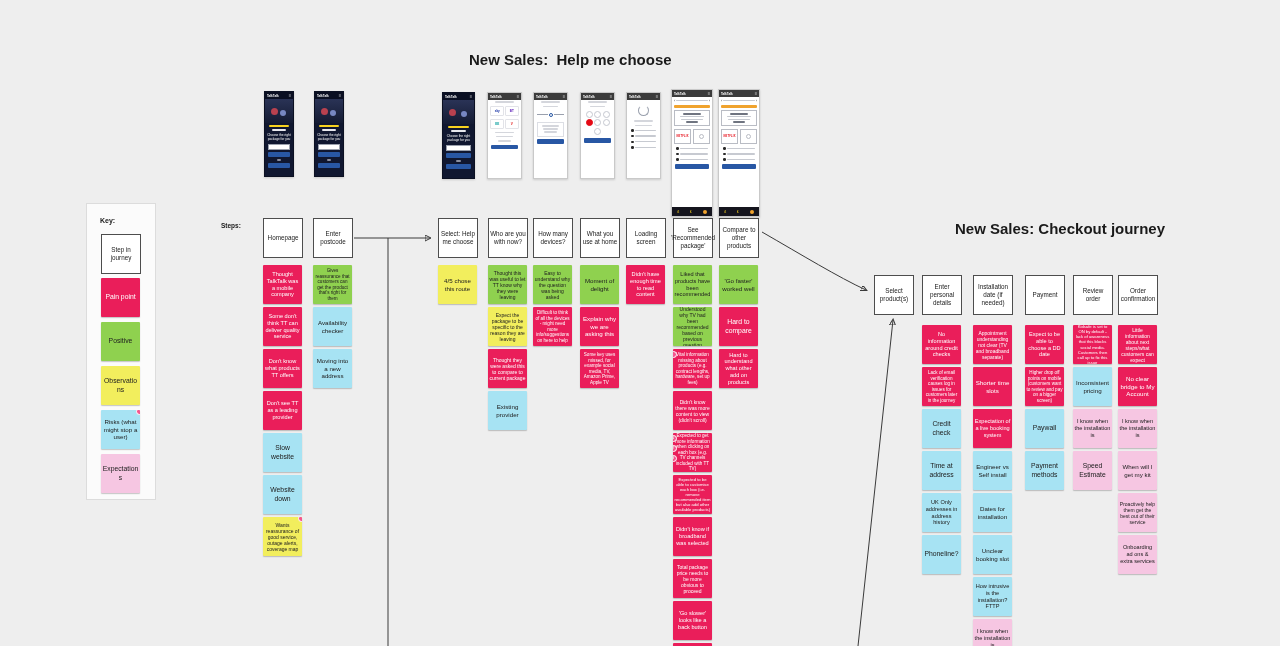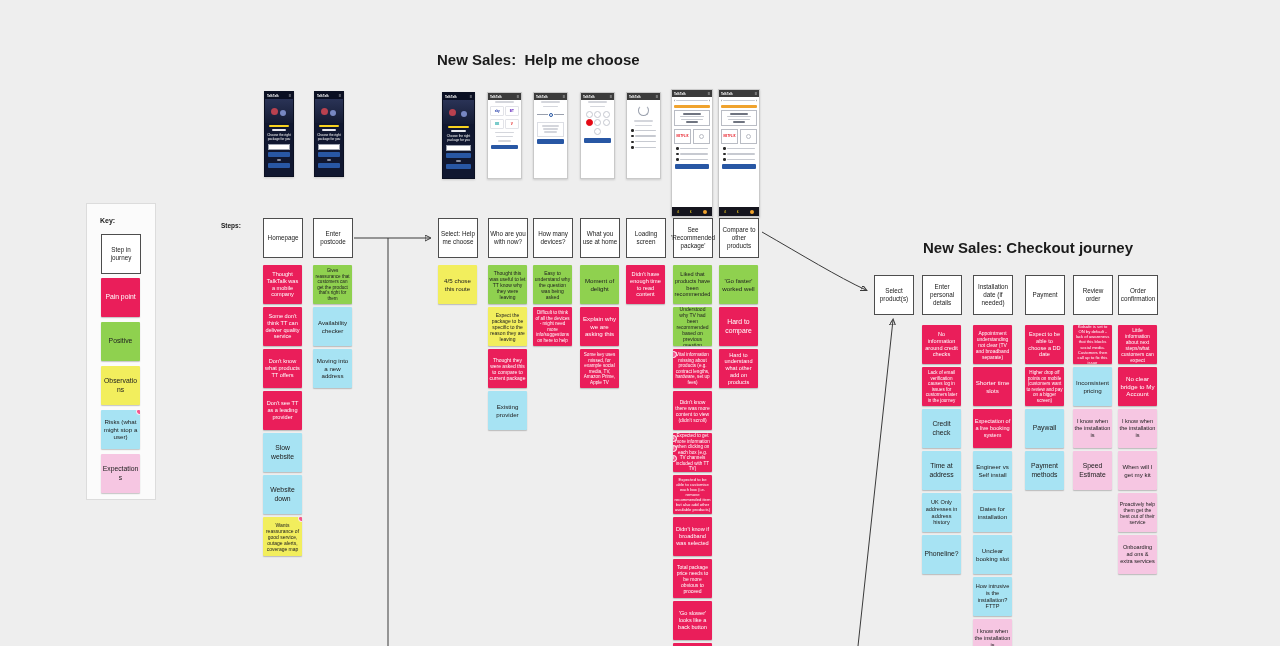--- a/index.html
+++ b/index.html
@@ -1,17 +1,17 @@
 <!DOCTYPE html>
 <html><head>
 <meta charset="utf-8">
 <style>
   html,body{margin:0;padding:0;background:#eeeeee;font-family:"Liberation Sans","DejaVu Sans",sans-serif;}
   #board{position:relative;width:1280px;height:646px;background:#eeeeee;overflow:hidden;}
-  .title{position:absolute;font-weight:bold;font-size:15px;color:#1a1a1a;white-space:pre;}
+  .title{position:absolute;font-weight:bold;font-size:15px;color:#1a1a1a;white-space:pre;margin-left:32px;}
   .mini-label{position:absolute;font-weight:bold;font-size:6.5px;color:#1a1a1a;}
   #connectors{position:absolute;left:0;top:0;pointer-events:none;}
   #connectors path{stroke:#3a3a3a;stroke-width:1;fill:none;}
   #key-panel{position:absolute;left:86px;top:203px;width:70px;height:297px;background:#fbfbfb;border:1px solid #dcdcdc;box-sizing:border-box;}
   .stepbox{position:absolute;width:40px;height:40px;background:#ffffff;border:1px solid #4d4d4d;box-sizing:border-box;display:flex;align-items:center;justify-content:center;text-align:center;font-size:6.3px;line-height:1.25;color:#1a1a1a;padding:1px;}
   .note{position:absolute;width:39px;height:39px;box-sizing:border-box;display:flex;align-items:center;justify-content:center;text-align:center;padding:1.5px;line-height:1.2;box-shadow:0 1px 1.2px rgba(0,0,0,.22);border-radius:1px;overflow:hidden;word-break:break-word;color:#202020;}
   .badge{position:absolute;width:7px;height:7px;border-radius:50%;border:1px solid #fff;color:#fff;font-size:4px;display:flex;align-items:center;justify-content:center;z-index:3;box-sizing:border-box;}
   .phone{position:absolute;background:#fff;border:1px solid #c9c9c9;box-shadow:0 1px 2px rgba(0,0,0,.15);box-sizing:border-box;overflow:hidden;display:flex;flex-direction:column;}
   .phone.dark{background:#101730;border-color:#0b1022;}
   .ph-head{height:7px;background:#3b3b3b;display:flex;align-items:center;justify-content:space-between;padding:0 2px;flex:none;}
@@ -63,21 +63,21 @@
         <path d="M0,0 L6,3 L0,6 z" fill="#3a3a3a" stroke="none"></path>
       </marker>
     </defs>
     <path d="M354,238 H430" marker-end="url(#arr)"></path>
     <path d="M388,238 V646"></path>
     <path d="M762,232 C802,255 838,277 866,290" marker-end="url(#arr)"></path>
     <path d="M858,646 L893,320" marker-end="url(#arr)"></path>
   </svg>
 
   <div class="title" id="j1-title" style="left:437px;top:51px;">New Sales:  Help me choose</div>
-  <div class="title" id="j2-title" style="left:923px;top:239px;">New Sales: Checkout journey</div>
+  <div class="title" id="j2-title" style="left:923px;top:220px;">New Sales: Checkout journey</div>
   <div class="mini-label" style="left:221px;top:222px;">Steps:</div>
 
   <div id="key-panel">
     <div class="mini-label" style="left:13px;top:13px;font-size:7px;">Key:</div>
   <div class="stepbox" style="left: 14px; top: 30px;">
         <span>Step in journey</span>
       </div>
       <div class="note pain" style="left: 14px; top: 74px; background: rgb(234, 30, 90); color: rgb(255, 255, 255);">
         <span style="font-size: 6.8px;">Pain point</span>
       </div>

